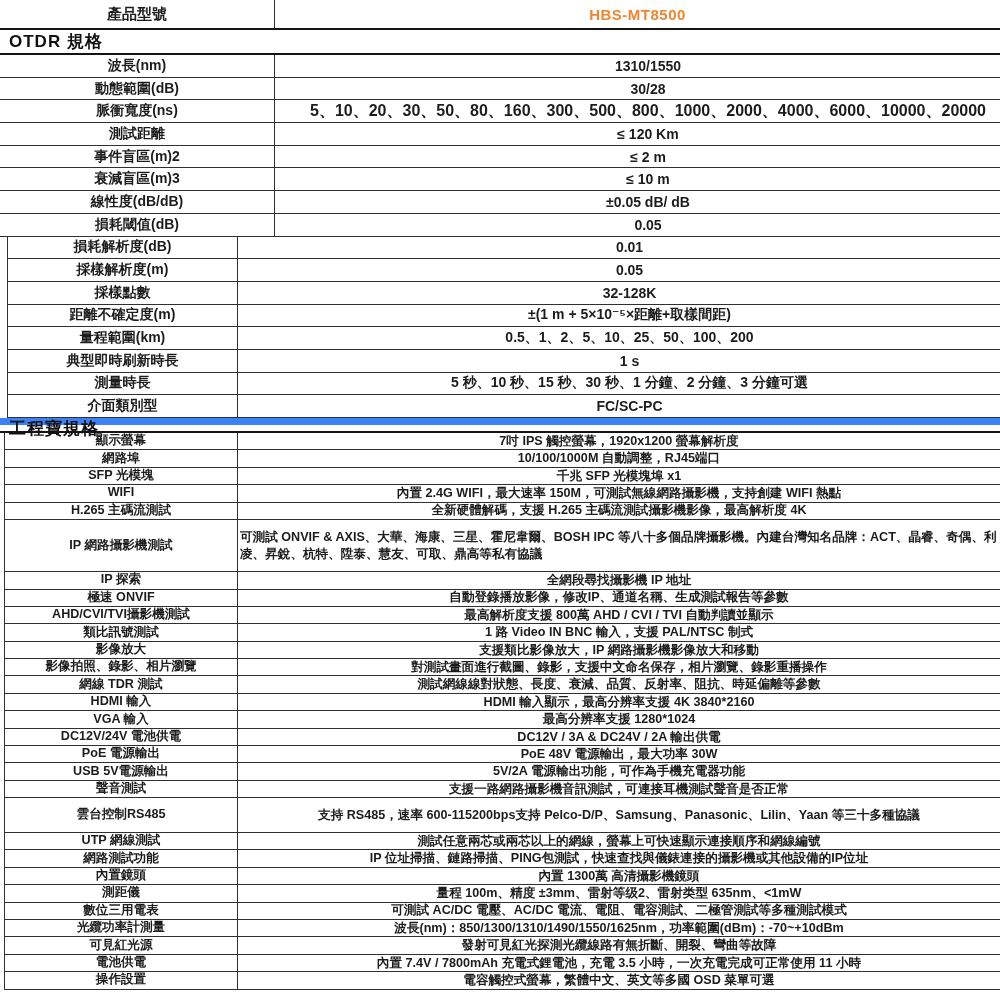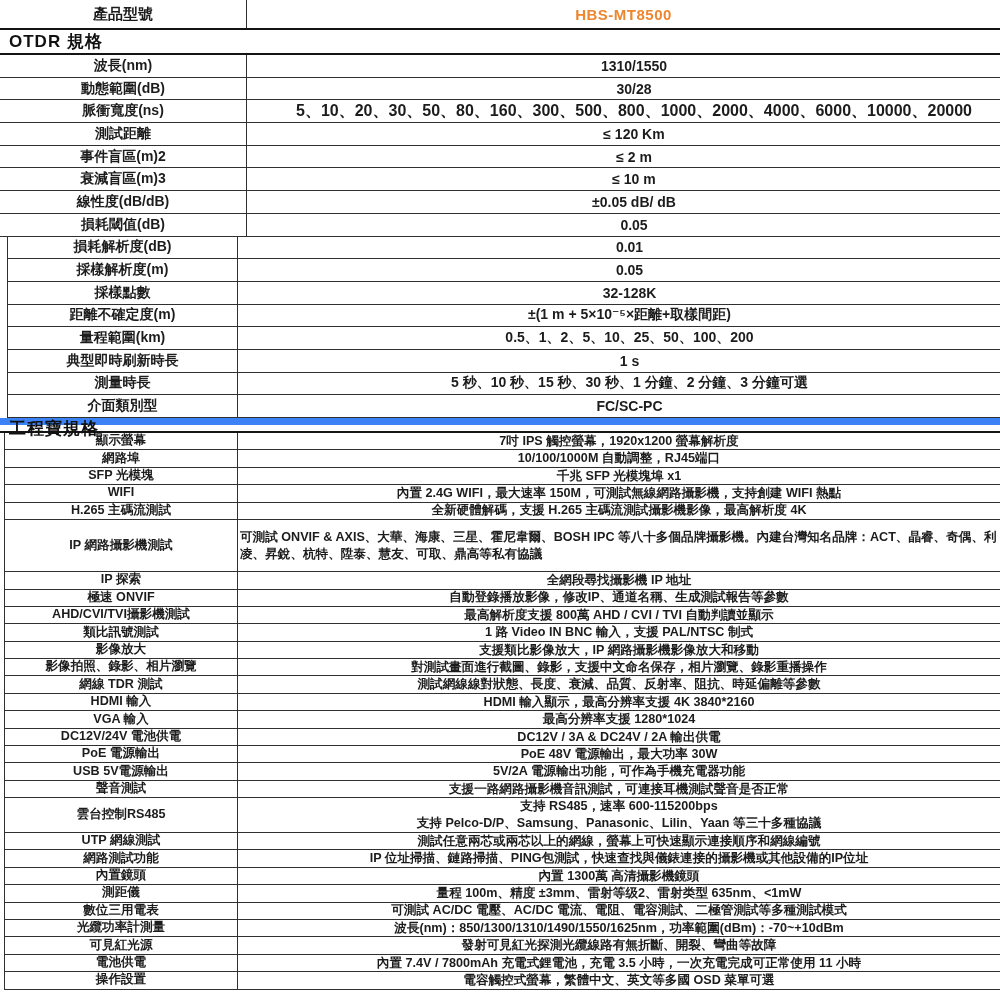--- a/index.html
+++ b/index.html
@@ -8,21 +8,21 @@
     font-family:"Liberation Sans","DejaVu Sans",sans-serif;
     font-weight:700;color:#1c1c1c;
   }
   .sheet{width:1000px;height:1000px;}
   .row{
     display:flex;align-items:stretch;box-sizing:border-box;
     border-bottom:1.6px solid #303030;
   }
   .cell{display:flex;align-items:center;justify-content:center;box-sizing:border-box;}
   .label{
-    width:247px;flex:0 0 auto;text-align:center;
+    width:275px;flex:0 0 auto;text-align:center;
     border-right:1.7px solid #303030;
   }
   .value{flex:1 1 auto;text-align:left;padding:0 2px;min-width:0;}
   
   .product-row{height:30px;font-size:15px;border-bottom:2.6px solid #141414;}
   .product-row .value{color:#ED862F;letter-spacing:.5px;}
   
   .section-header{
     height:25px;display:flex;align-items:center;box-sizing:border-box;
     padding-left:9px;font-size:17px;letter-spacing:1px;
@@ -34,21 +34,21 @@
   .s1row .value{white-space:nowrap;}
   .s1row.wide .value{font-size:16px;}
   .ind{margin-left:7px;border-left:1.7px solid #303030;}
   .ind .label{width:230px;}
   
   .s2row{height:17.4px;font-size:12.6px;margin-left:4px;border-left:1.7px solid #303030;line-height:1.1;}
   .s2row .label{width:233px;}
   .s2row.h3{height:52.2px;}
   .s2row.h2{height:34.8px;}
   .s2row .value{line-height:16.6px;}
-  .mlines{display:flex;flex-direction:column;justify-content:center;}
+  .mlines{display:flex;flex-direction:row;justify-content:center;}
   .mlines div{line-height:16.9px;}
 </style>
 </head>
 <body>
 
 <div class="sheet">
   <div class="row product-row">
     <div class="cell label">產品型號</div>
     <div class="cell value">HBS-MT8500</div>
   </div>

